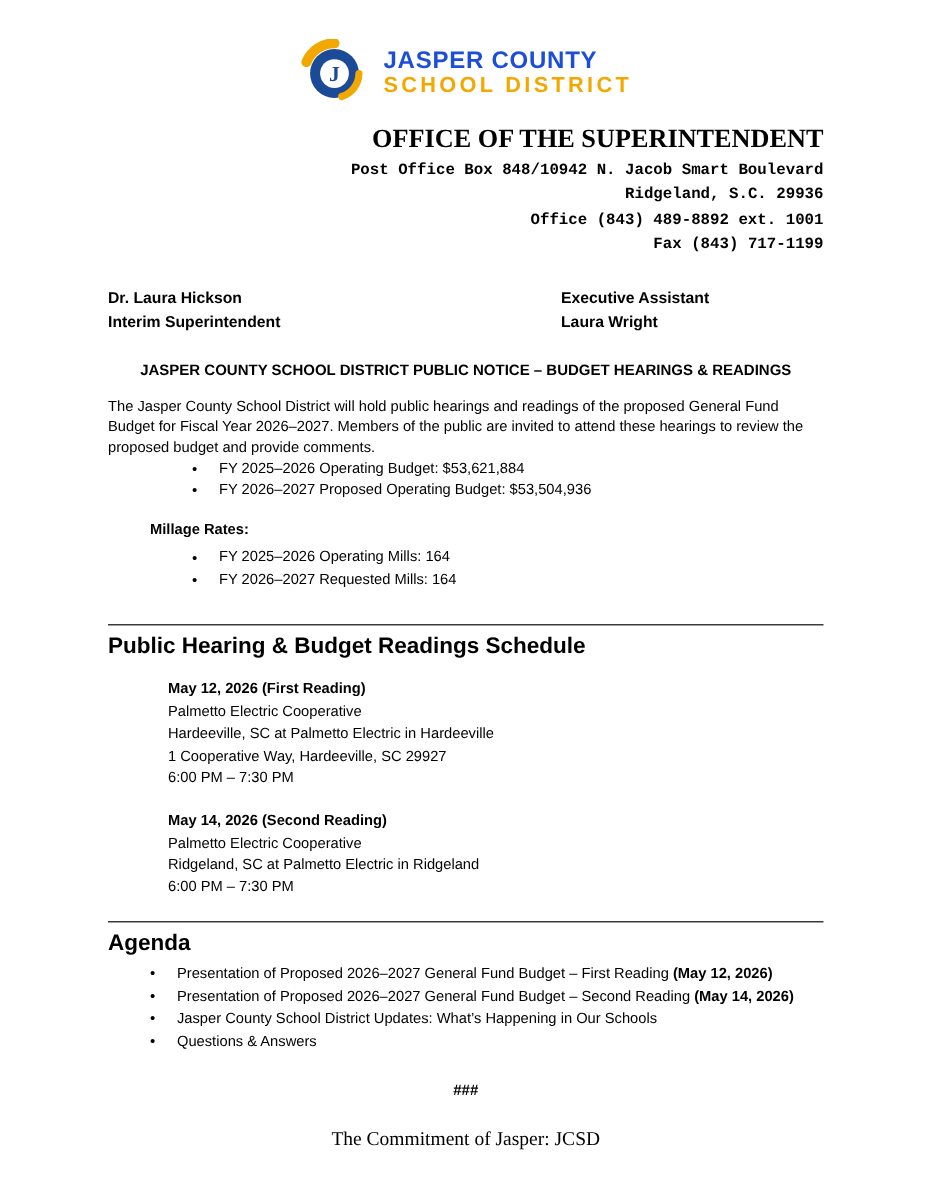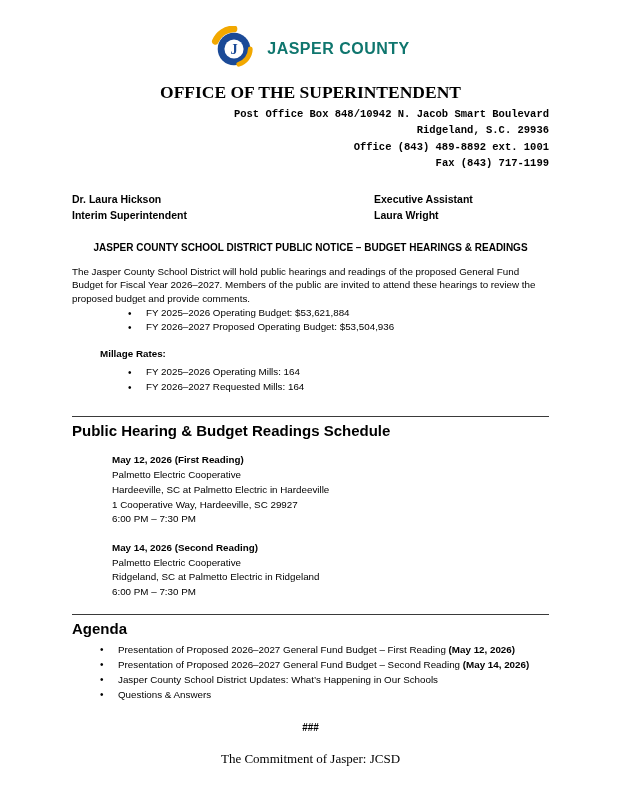--- a/index.html
+++ b/index.html
@@ -12,27 +12,27 @@
   }
   .page {
     width: 621px; height: 800px;
     padding: 26px 72px 0 72px;
     background: #fff;
   }
 
   
   .logo-row { display: flex; align-items: center; justify-content: center; gap: 10px; }
   .logo-text { display: flex; flex-direction: column; line-height: 1.05; }
-  .logo-line1 { font-size: 16px; font-weight: bold; letter-spacing: 0.5px; color: #0f766e; }
+  .logo-line1 { font-size: 16px; font-weight: bold; letter-spacing: 0.5px; color: #1d4ed8; }
   .logo-line2 { font-size: 14.5px; font-weight: bold; letter-spacing: 2.2px; color: #f2a800; }
 
   
   .head-title {
     font-family: "Liberation Serif", serif;
-    font-size: 17.5px; font-weight: bold; text-align: center;
+    font-size: 17.5px; font-weight: bold; text-align: right;
     margin-top: 10px;
   }
   .head-line {
     font-family: Liberation Mono, monospace;
     font-size: 10.5px; font-weight: bold; text-align: right;
     line-height: 1.55;
   }
   .head-block { margin-top: 3px; }
 
   
@@ -99,20 +99,21 @@
   <div class="logo-row">
     <svg width="46" height="46" viewBox="0 0 48 48" aria-hidden="true">
       <path d="M24 3 A21 21 0 0 0 4.5 16" stroke="#f2a800" stroke-width="7" fill="none" stroke-linecap="round"></path>
       <circle cx="24" cy="24" r="17" fill="#1b4a97"></circle>
       <path d="M41 24 A17 17 0 0 1 29 40" stroke="#f2a800" stroke-width="5" fill="none" stroke-linecap="round"></path>
       <circle cx="24" cy="24" r="10" fill="#ffffff"></circle>
       <text x="24" y="29" text-anchor="middle" font-size="15" font-weight="bold" fill="#1b4a97" font-family="Liberation Serif, serif">J</text>
     </svg>
     <div class="logo-text">
       <div class="logo-line1">JASPER COUNTY</div>
+      <div class="logo-line2">SCHOOL DISTRICT</div>
     </div>
   </div>
 
   <div class="head-title">OFFICE OF THE SUPERINTENDENT</div>
   <div class="head-block">
     <div class="head-line">Post Office Box 848/10942 N. Jacob Smart Boulevard</div>
     <div class="head-line">Ridgeland, S.C. 29936</div>
     <div class="head-line">Office (843) 489-8892 ext. 1001</div>
     <div class="head-line">Fax (843) 717-1199</div>
   </div>

